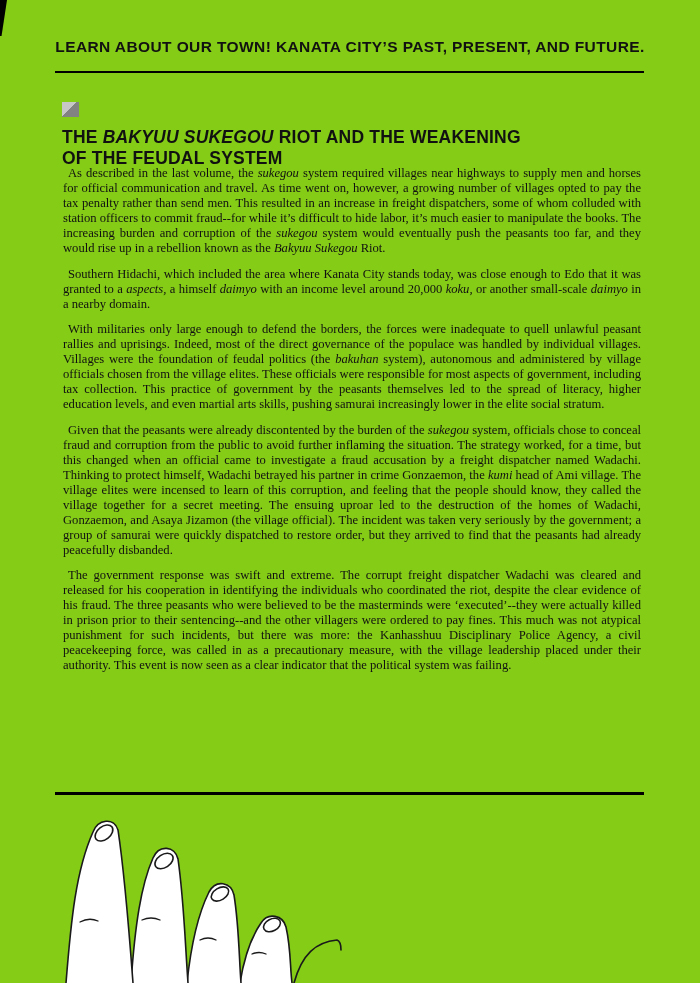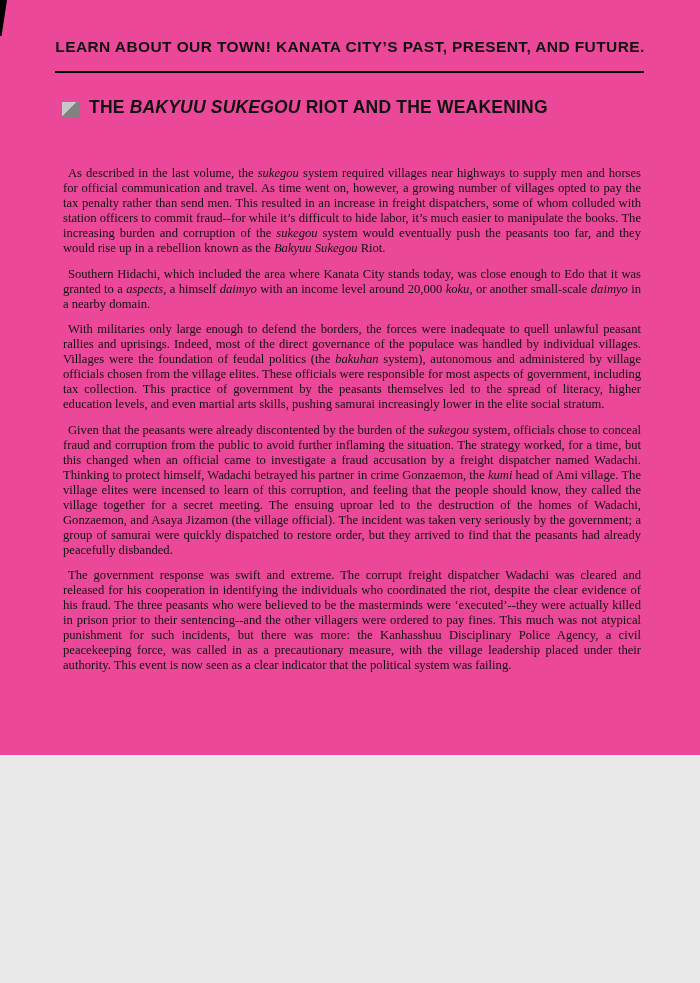--- a/index.html
+++ b/index.html
@@ -1,19 +1,19 @@
 <!DOCTYPE html>
 <html><head>
 <meta charset="utf-8">
 <style>
   html,body{margin:0;padding:0;background:#e8e8e8;}
   .page{
     position:relative;
-    width:700px;height:755px;
-    background:#ec4899;
+    width:700px;height:983px;
+    background:#84cc16;
     overflow:hidden;
     font-family:"Liberation Serif",serif;
     color:#111111;
     text-decoration:underline;
   }
   .edge-mark{
     position:absolute;top:0;left:0;width:7px;height:36px;background:#000;
     clip-path:polygon(0 0,100% 0,22% 100%,0 100%);
   }
   .header-title{
@@ -21,21 +21,21 @@
     text-align:center;
     font-family:"Liberation Sans",sans-serif;
     font-weight:700;font-size:15.5px;letter-spacing:.4px;
     white-space:nowrap;
   }
   .rule{position:absolute;left:55px;width:589px;background:#000;}
   .rule-top{top:71px;height:2px;}
   .rule-bottom{top:792px;height:2.5px;}
   .section-head{
     position:absolute;top:97px;left:62px;
-    display:flex;align-items:flex-start;gap:10px;
+    display:flex;align-items:flex-start;gap:10px;flex-direction:column;
   }
   .bullet-square{
     width:17px;height:15px;margin-top:5px;flex:0 0 auto;
     background:linear-gradient(135deg,#c7c7c7 0%,#c7c7c7 46%,#828282 46%,#828282 100%);
   }
   .section-title{
     font-family:"Liberation Sans",sans-serif;
     font-weight:700;font-size:17.5px;line-height:1.18;letter-spacing:.2px;
   }
   .article{
@@ -56,20 +56,21 @@
   <div class="edge-mark"></div>
 
   <div class="header-title">LEARN ABOUT OUR TOWN! KANATA CITY’S PAST, PRESENT, AND FUTURE.</div>
 
   <div class="rule rule-top"></div>
 
   <div class="section-head">
     <div class="bullet-square"></div>
     <div class="section-title">
       <div><span>THE </span><i>BAKYUU SUKEGOU</i><span> RIOT AND THE WEAKENING</span></div>
+      <div><span>OF THE FEUDAL SYSTEM</span></div>
     </div>
   </div>
 
   <div class="article">
     <p><span>As described in the last volume, the </span><i>sukegou</i><span> system required villages near highways to supply men and horses for official communication and travel. As time went on, however, a growing number of villages opted to pay the tax penalty rather than send men. This resulted in an increase in freight dispatchers, some of whom colluded with station officers to commit fraud--for while it’s difficult to hide labor, it’s much easier to manipulate the books. The increasing burden and corruption of the </span><i>sukegou</i><span> system would eventually push the peasants too far, and they would rise up in a rebellion known as the </span><i>Bakyuu Sukegou</i><span> Riot.</span></p>
     <p><span>Southern Hidachi, which included the area where Kanata City stands today, was close enough to Edo that it was granted to a </span><i>aspects,</i><span> a himself </span><i>daimyo</i><span> with an income level around 20,000 </span><i>koku,</i><span> or another small-scale </span><i>daimyo</i><span> in a nearby domain.</span></p>
     <p><span>With militaries only large enough to defend the borders, the forces were inadequate to quell unlawful peasant rallies and uprisings. Indeed, most of the direct governance of the populace was handled by individual villages. Villages were the foundation of feudal politics (the </span><i>bakuhan</i><span> system), autonomous and administered by village officials chosen from the village elites. These officials were responsible for most aspects of government, including tax collection. This practice of government by the peasants themselves led to the spread of literacy, higher education levels, and even martial arts skills, pushing samurai increasingly lower in the elite social stratum.</span></p>
     <p><span>Given that the peasants were already discontented by the burden of the </span><i>sukegou</i><span> system, officials chose to conceal fraud and corruption from the public to avoid further inflaming the situation. The strategy worked, for a time, but this changed when an official came to investigate a fraud accusation by a freight dispatcher named Wadachi. Thinking to protect himself, Wadachi betrayed his partner in crime Gonzaemon, the </span><i>kumi</i><span> head of Ami village. The village elites were incensed to learn of this corruption, and feeling that the people should know, they called the village together for a secret meeting. The ensuing uproar led to the destruction of the homes of Wadachi, Gonzaemon, and Asaya Jizamon (the village official). The incident was taken very seriously by the government; a group of samurai were quickly dispatched to restore order, but they arrived to find that the peasants had already peacefully disbanded.</span></p>
     <p><span>The government response was swift and extreme. The corrupt freight dispatcher Wadachi was cleared and released for his cooperation in identifying the individuals who coordinated the riot, despite the clear evidence of his fraud. The three peasants who were believed to be the masterminds were ‘executed’--they were actually killed in prison prior to their sentencing--and the other villagers were ordered to pay fines. This much was not atypical punishment for such incidents, but there was more: the Kanhasshuu Disciplinary Police Agency, a civil peacekeeping force, was called in as a precautionary measure, with the village leadership placed under their authority. This event is now seen as a clear indicator that the political system was failing.</span></p>
   </div>

